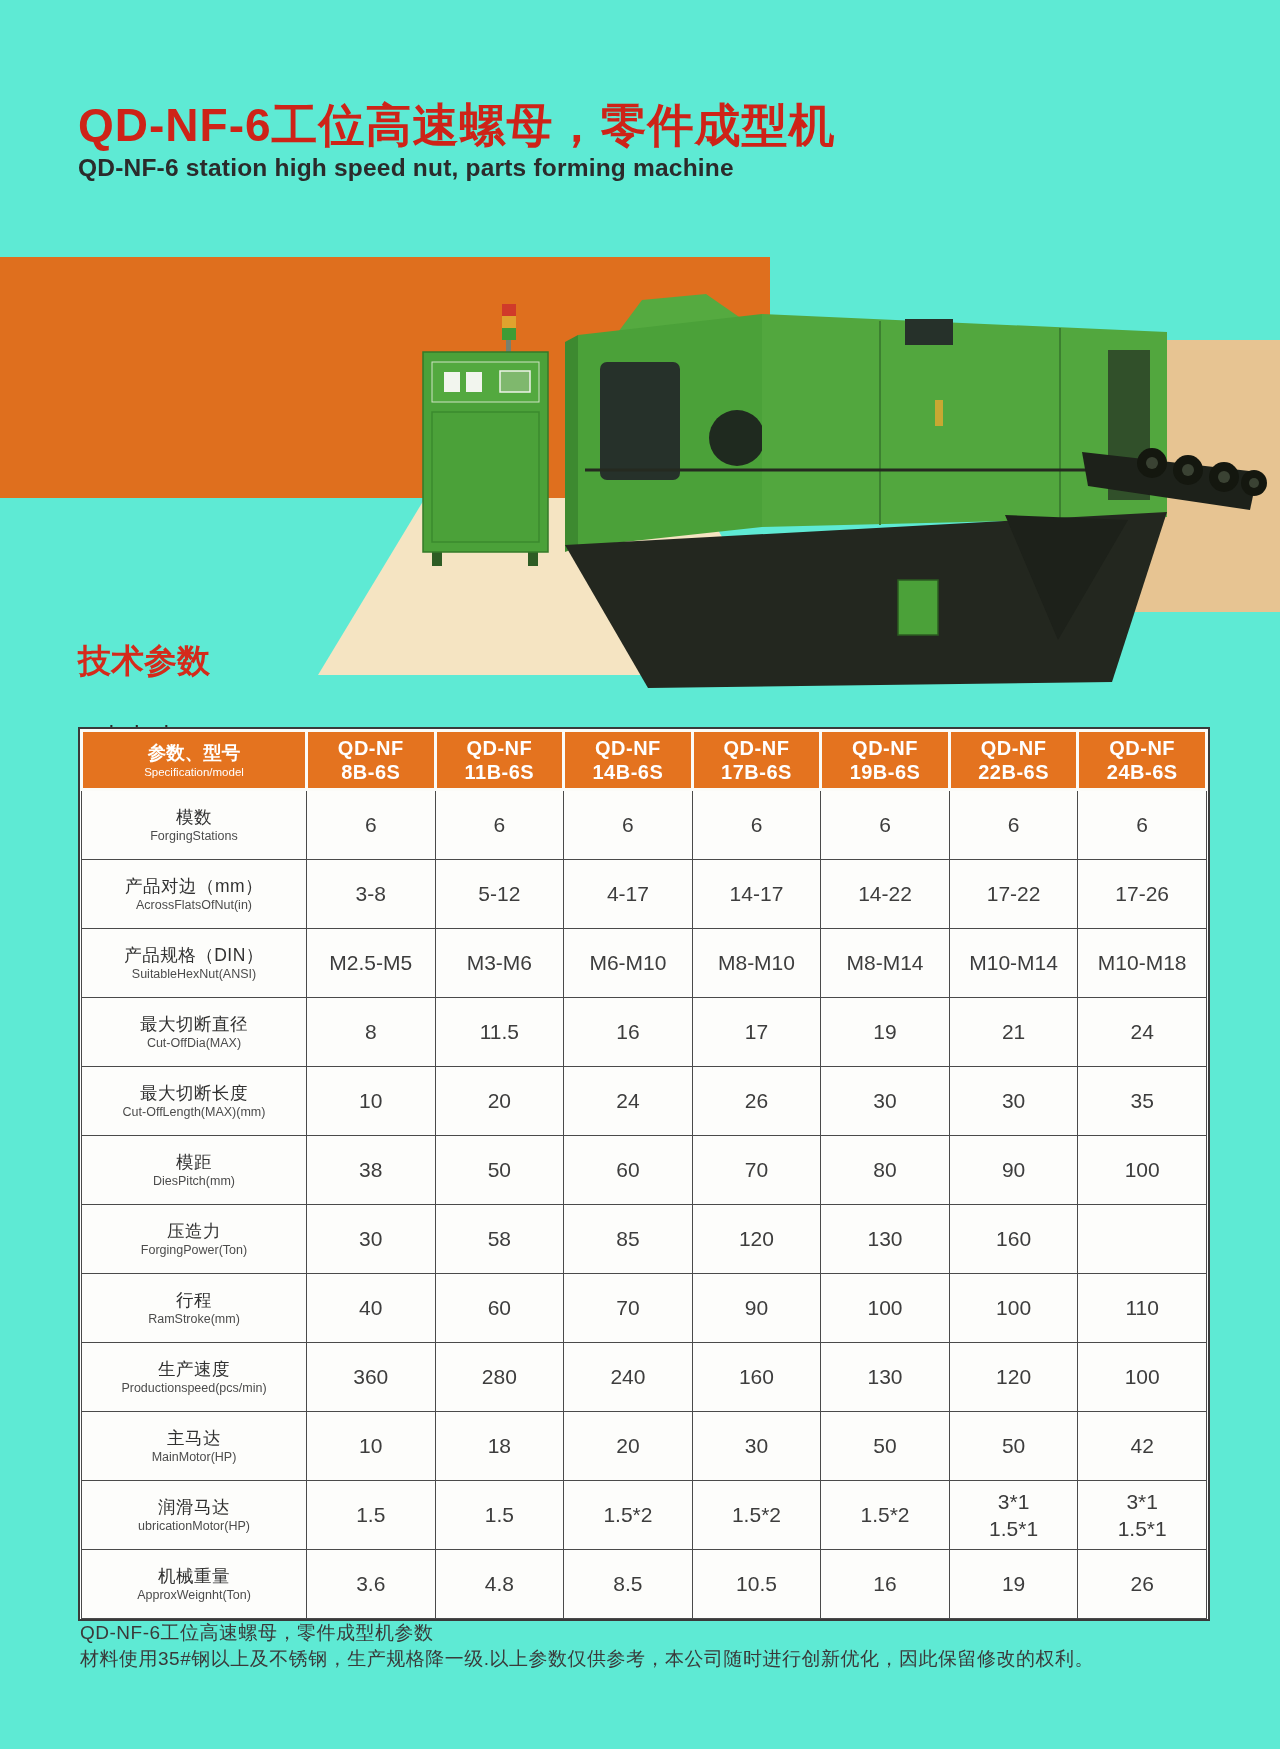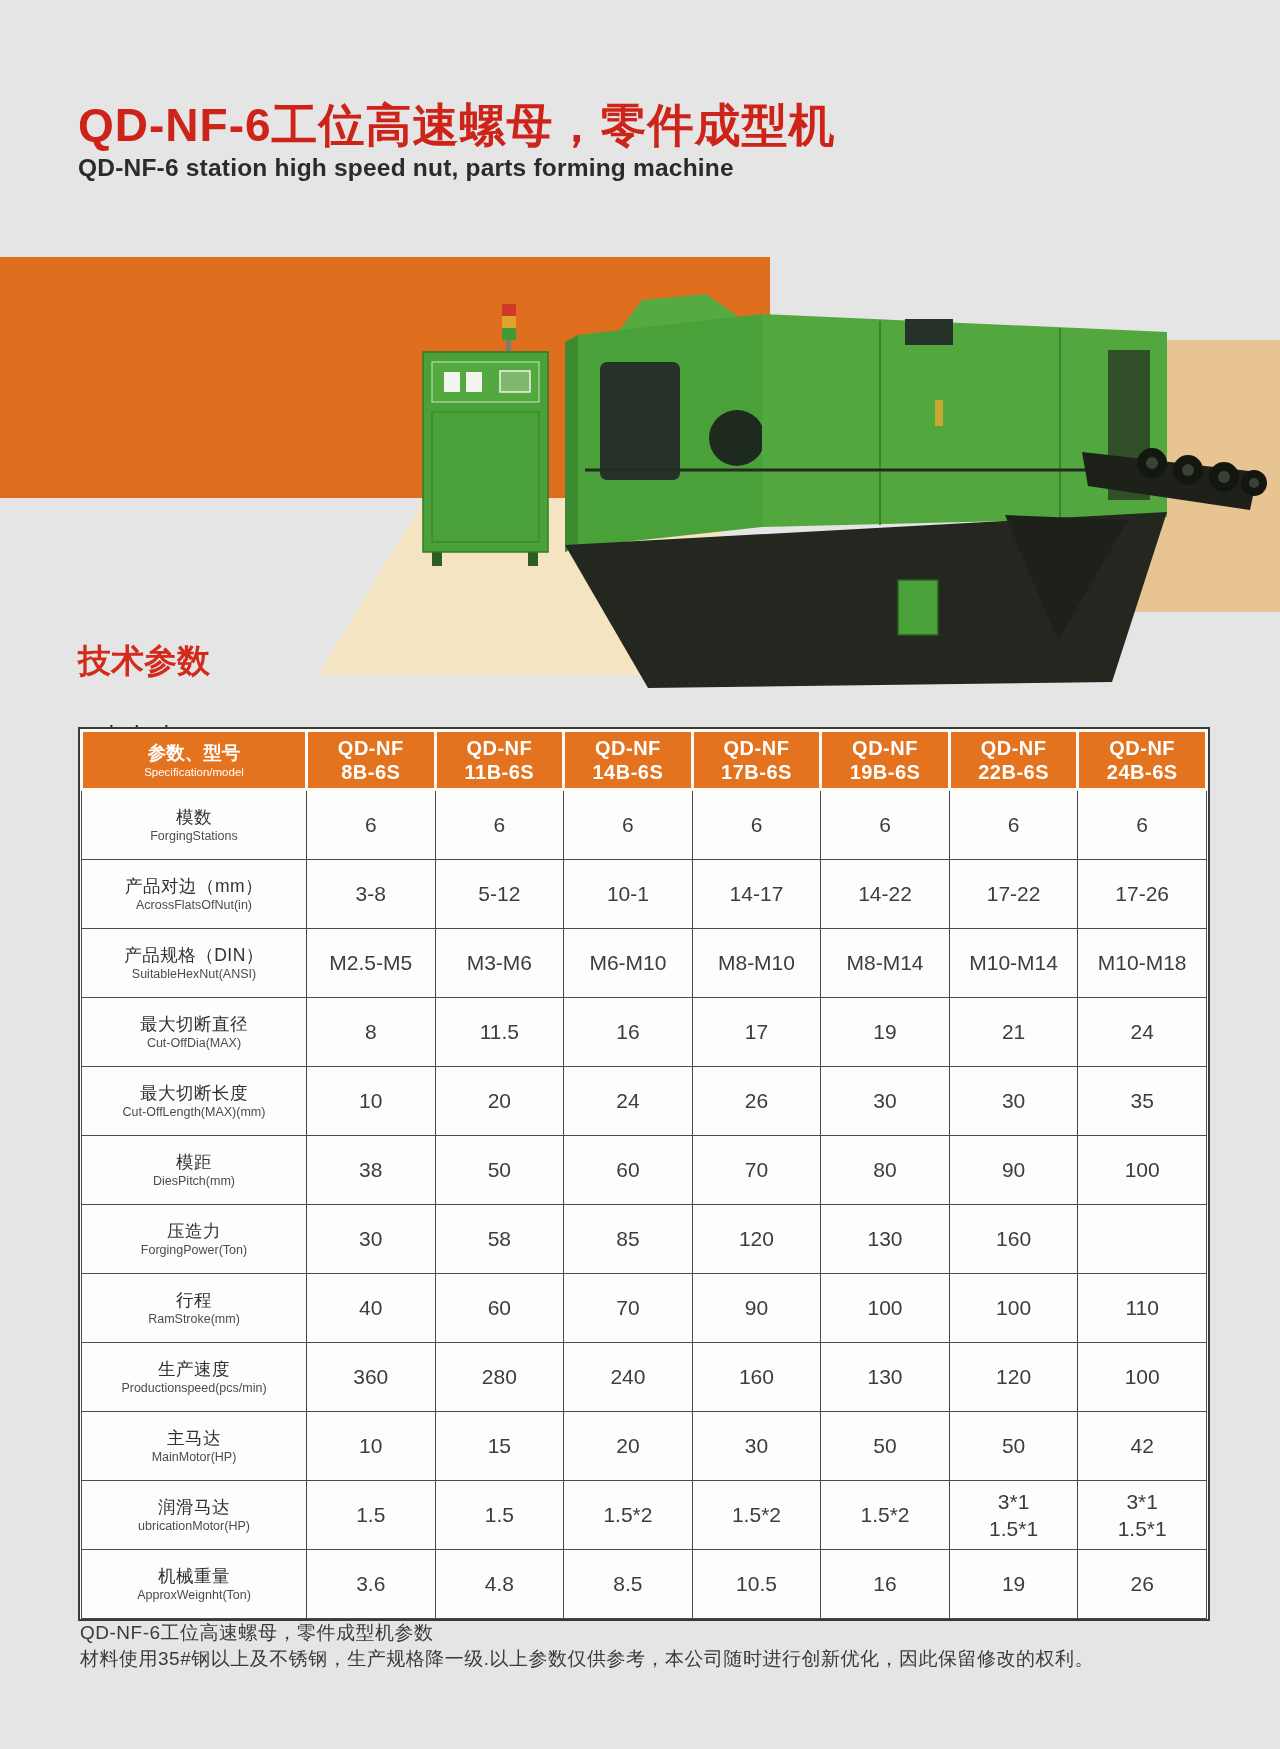--- a/index.html
+++ b/index.html
@@ -1,18 +1,18 @@
 <!DOCTYPE html>
 <html style="--accent: #e4731f;"><head>
 <meta charset="utf-8">
 <style>
   html,body{margin:0;padding:0;background:#ffffff;}
   .page{
     position:relative;width:1280px;height:1749px;margin:0 auto;
-    background:#e5e5e5;overflow:hidden;
+    background:#5eead4;overflow:hidden;
     font-family:"Liberation Sans","DejaVu Sans",sans-serif;
   }
   
   .title-block{position:absolute;left:78px;top:96px;}
   .title-cn{font-size:46px;font-weight:bold;color:#ce2318;letter-spacing:1px;line-height:58px;}
   .title-en{font-size:24.5px;font-weight:bold;color:#2b2b2b;letter-spacing:.2px;}
   
   .hero{position:absolute;left:0;top:220px;width:1280px;height:470px;}
   
   .sec-head{position:absolute;left:78px;top:641px;}
@@ -161,21 +161,21 @@
             <td>6</td>
             <td>6</td>
           </tr>
           <tr>
             <th class="r-head">
               <div class="r-cn">产品对边（mm）</div>
               <div class="r-en">AcrossFlatsOfNut(in)</div>
             </th>
             <td>3-8</td>
             <td>5-12</td>
-            <td>10-1</td>
+            <td>4-17</td>
             <td>14-17</td>
             <td>14-22</td>
             <td>17-22</td>
             <td>17-26</td>
           </tr>
           <tr>
             <th class="r-head">
               <div class="r-cn">产品规格（DIN）</div>
               <div class="r-en">SuitableHexNut(ANSI)</div>
             </th>
@@ -264,21 +264,21 @@
             <td>130</td>
             <td>120</td>
             <td>100</td>
           </tr>
           <tr>
             <th class="r-head">
               <div class="r-cn">主马达</div>
               <div class="r-en">MainMotor(HP)</div>
             </th>
             <td>10</td>
-            <td>15</td>
+            <td>18</td>
             <td>20</td>
             <td>30</td>
             <td>50</td>
             <td>50</td>
             <td>42</td>
           </tr>
           <tr>
             <th class="r-head">
               <div class="r-cn">润滑马达</div>
               <div class="r-en">ubricationMotor(HP)</div>

